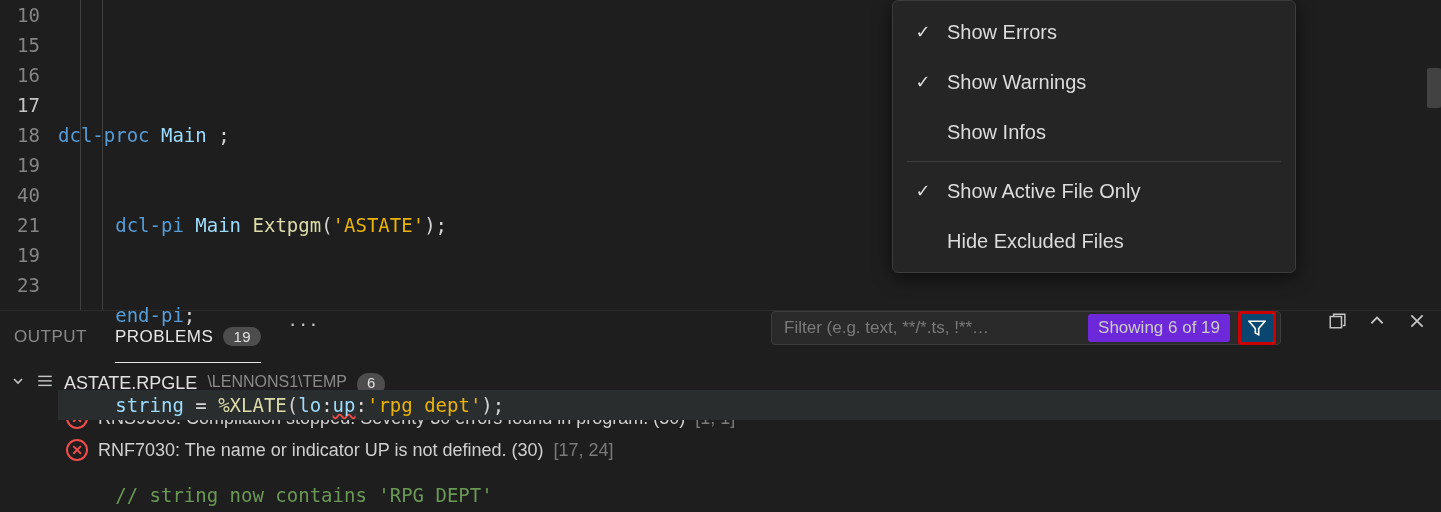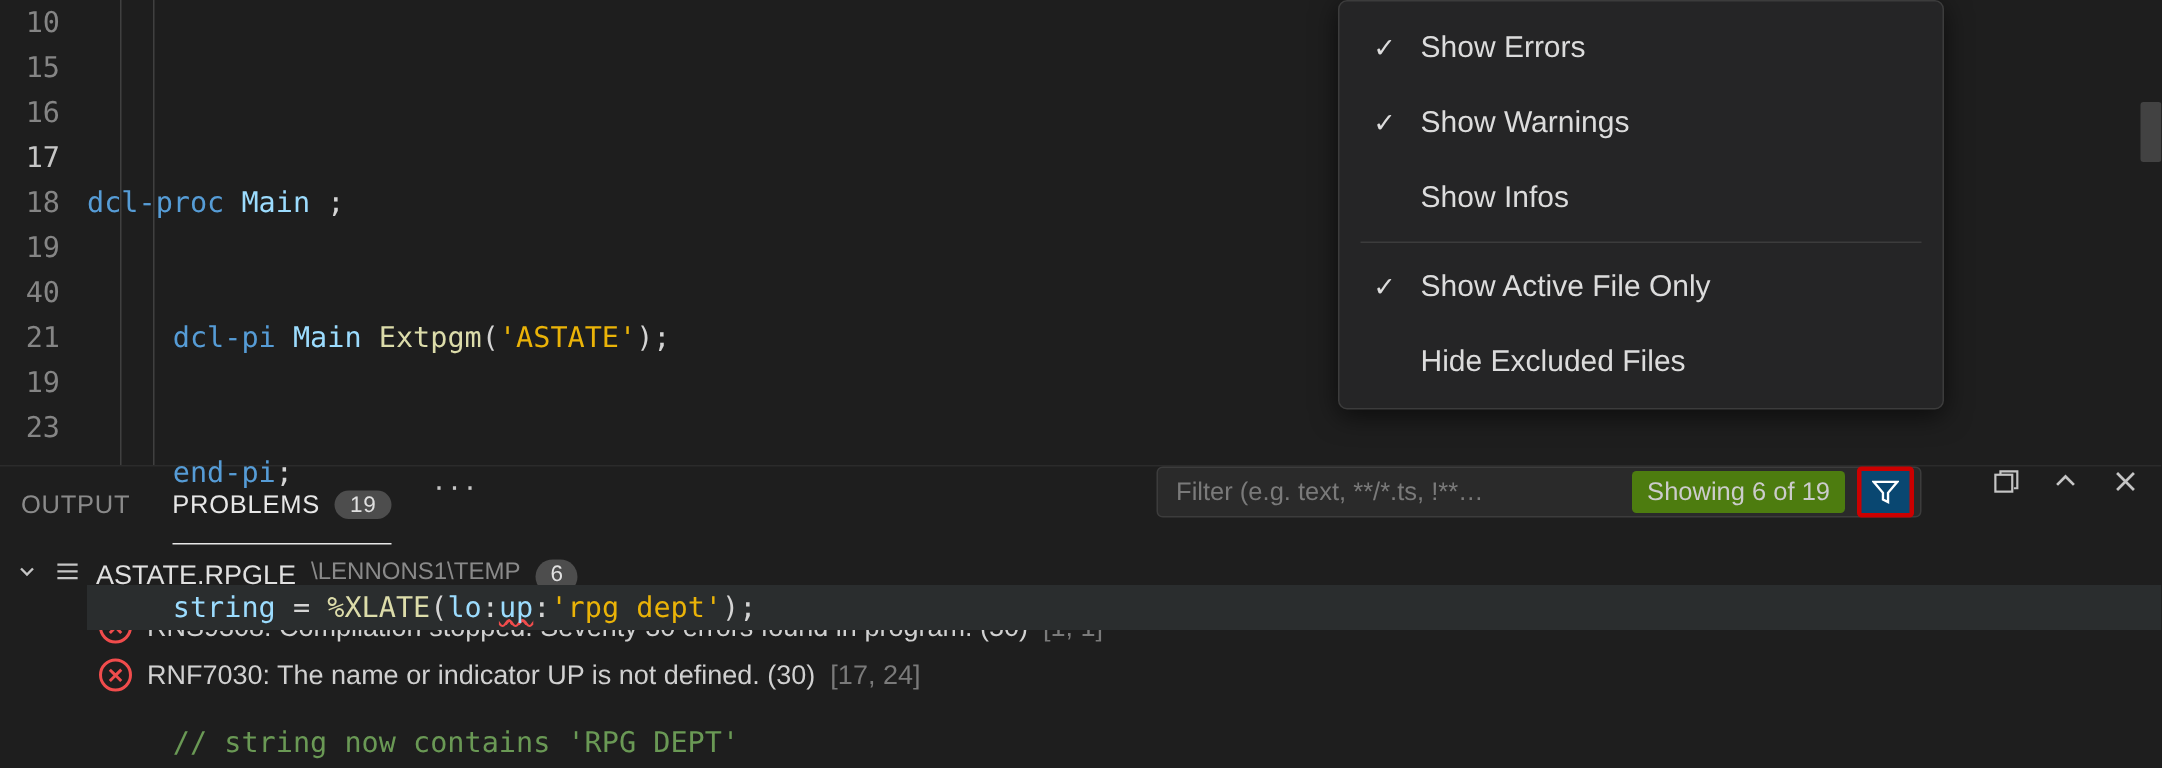--- a/index.html
+++ b/index.html
@@ -101,21 +101,21 @@
   .filter-input {
     background: transparent;
     border: none;
     outline: none;
     color: #22c55e;
     font-size: 17px;
     width: 300px;
   }
   .filter-input::placeholder { color: #7a7a7a; }
   .filter-count {
-    background: #4d7c0f;
+    background: #6d28d9;
     color: #ccc;
     padding: 4px 10px;
     border-radius: 3px;
     font-size: 17px;
   }
   .funnel {
     width: 38px; height: 34px;
     display:flex; align-items:center; justify-content:center;
     background:#094771;
     border: 3px solid #cc0000;

